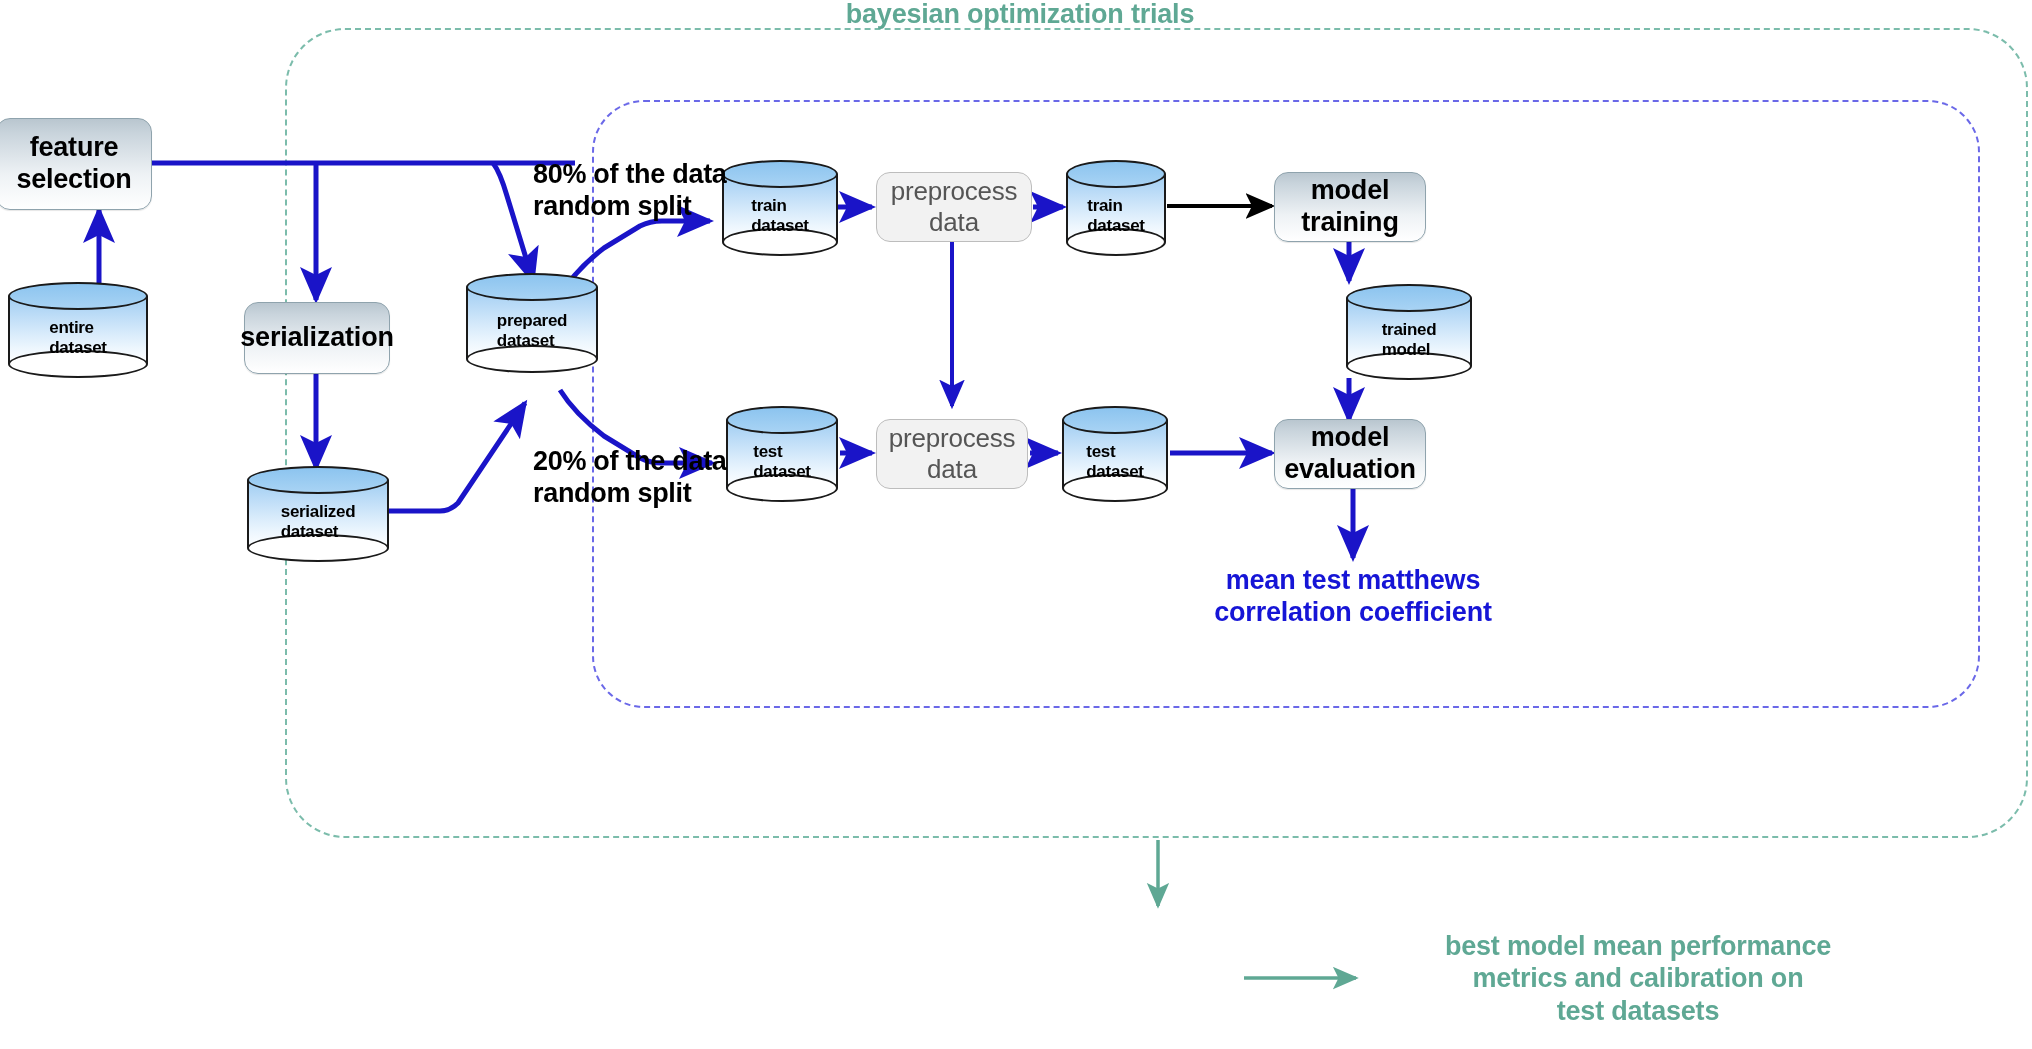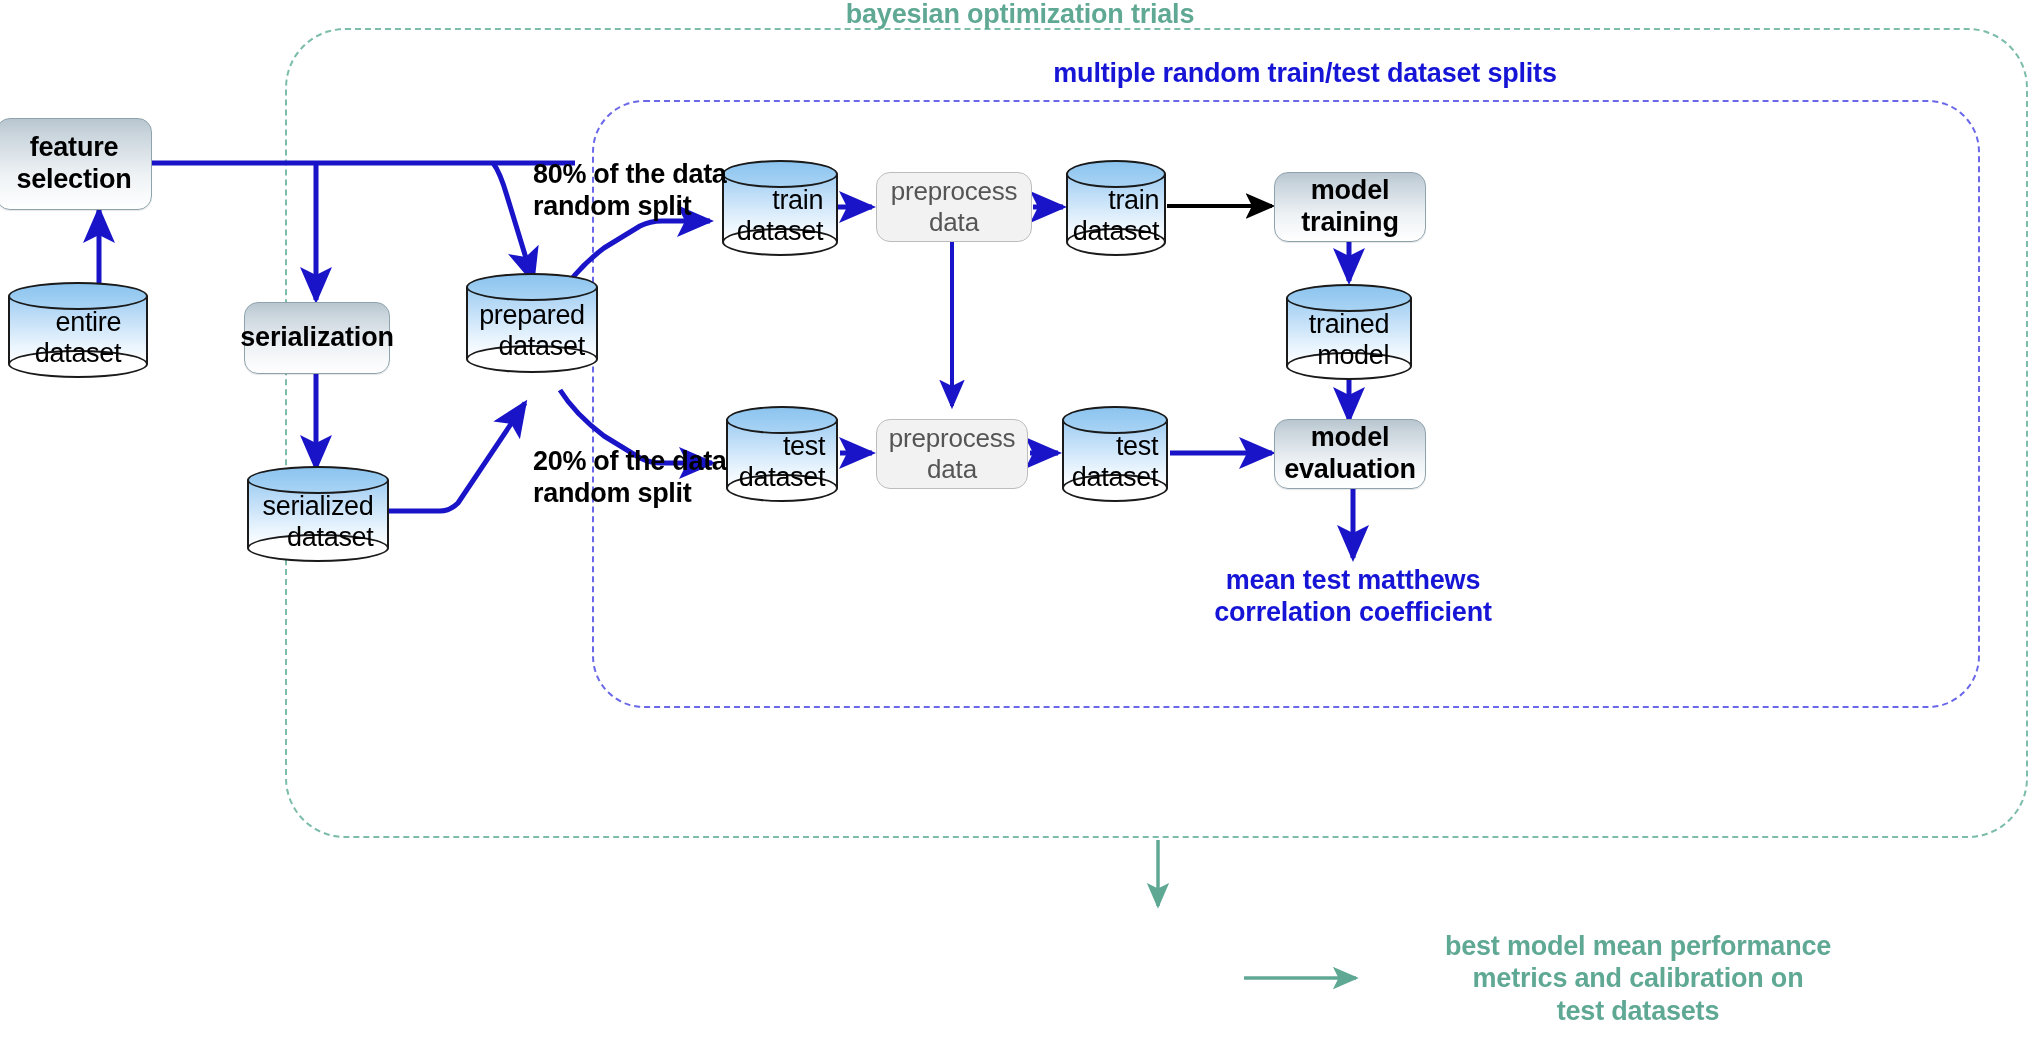--- a/index.html
+++ b/index.html
@@ -85,23 +85,23 @@
     background:linear-gradient(to bottom,#8cc4ef,#a8d3f4);
     box-sizing:border-box;
   }
   .cyl .ctext{
     position:absolute;
     left:0; right:0;
     top:26px; bottom:10px;
     display:flex;
     align-items:center;
     justify-content:center;
-    text-align:right;
-    font-weight:normal;
-    font-size:27px;
+    text-align:left;
+    font-weight:bold;
+    font-size:17px;
     line-height:1.15;
     color:#000000;
     letter-spacing:-0.3px;
     z-index:3;
   }
 
   
   .flabel{
     position:absolute;
     font-weight:bold;
@@ -189,21 +189,20 @@
       <path d="M 1353,487 L 1353,558" stroke="#1a14c8" stroke-width="5" marker-end="url(#ar-blue)"></path>
 
       <path d="M 1158,840 L 1158,906" stroke="#5fa894" stroke-width="3.5" marker-end="url(#ar-green)"></path>
 
       <path d="M 1244,978 L 1356,978" stroke="#5fa894" stroke-width="3.5" marker-end="url(#ar-green)"></path>
     </g>
   </svg>
 
   <div class="flabel green center" style="left:770px; top:-2px; width:500px;">bayesian optimization trials</div>
 
-  <div class="flabel blue center" style="left:1005px; top:57px; width:600px;">multiple random train/test dataset splits</div>
 
   <div class="proc" style="left:-4px; top:118px; width:156px; height:92px;">
     <span class="lbl" style="white-space: pre-line;">feature
 selection</span>
   </div>
 
   <div class="proc" style="left:244px; top:302px; width:146px; height:72px;">
     <span class="lbl">serialization</span>
   </div>
 
@@ -260,21 +259,21 @@
   </div>
 
   <div class="cyl" style="left:1066px; top:160px; width:100px; height:96px;">
     <div class="body"></div>
     <div class="bottom"></div>
     <div class="top"></div>
     <div class="ctext" style="white-space: pre-line;">train
 dataset</div>
   </div>
 
-  <div class="cyl" style="left:1286px; top:284px; width:126px; height:96px;">
+  <div class="cyl" style="left:1346px; top:284px; width:126px; height:96px;">
     <div class="body"></div>
     <div class="bottom"></div>
     <div class="top"></div>
     <div class="ctext" style="white-space: pre-line;">trained
 model</div>
   </div>
 
   <div class="cyl" style="left:726px; top:406px; width:112px; height:96px;">
     <div class="body"></div>
     <div class="bottom"></div>

